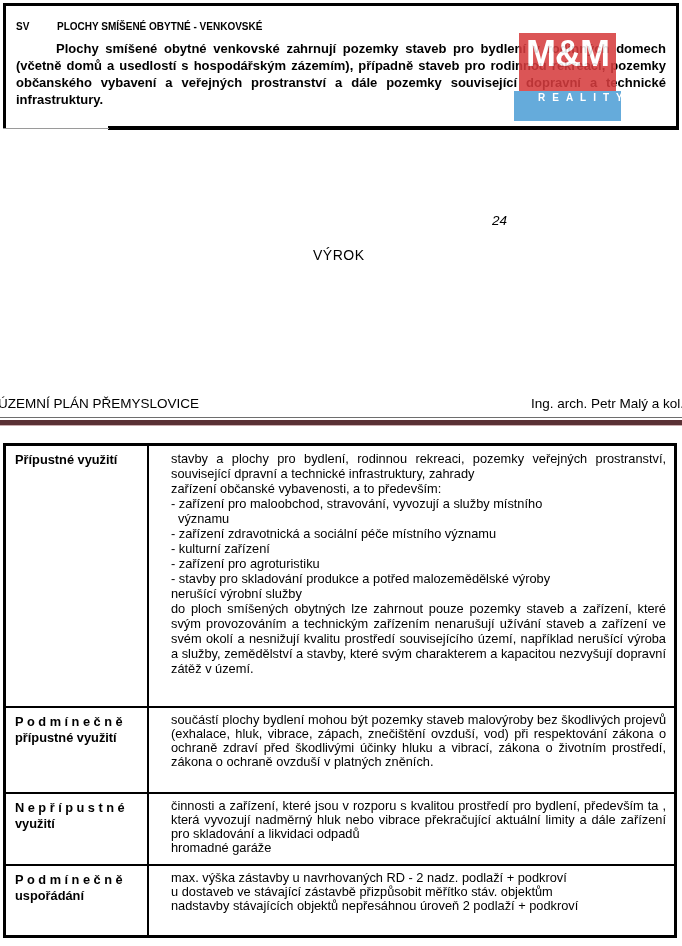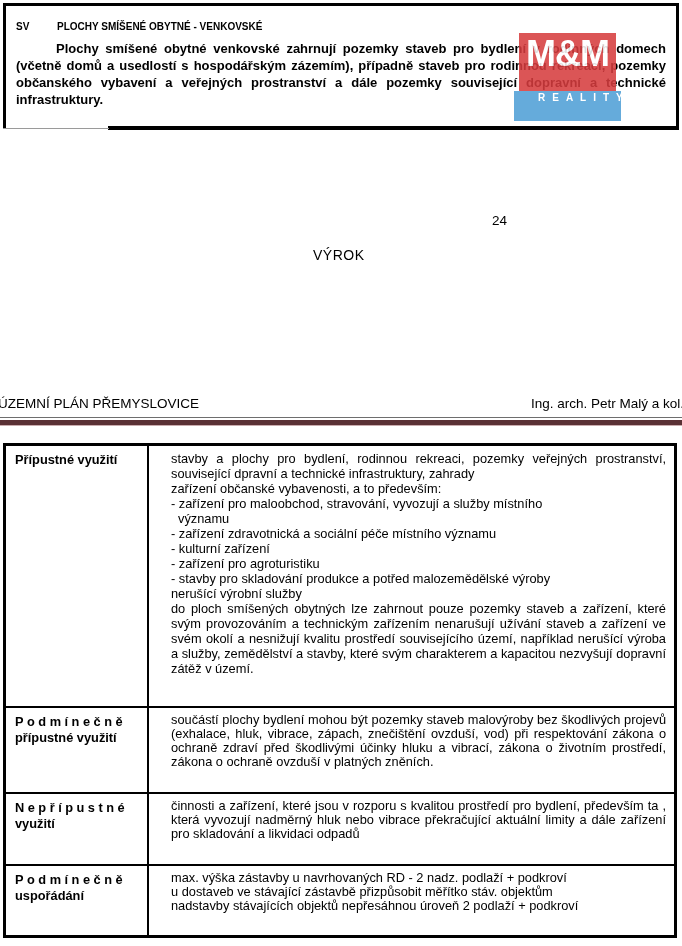--- a/index.html
+++ b/index.html
@@ -30,21 +30,21 @@
   .logo-red{
     margin:0 5px;height:58px;color:#fff;text-align:center;
     font-weight:bold;font-size:36px;line-height:42px;letter-spacing:-1px;
   }
   .logo-blue{
     height:30px;color:#fff;text-align:center;white-space:nowrap;overflow:hidden;
     font-weight:bold;font-size:10px;line-height:14px;letter-spacing:7px;padding-left:24px;
   }
 
   
-  .page-number{position:absolute;left:492px;top:213px;font-size:13.5px;}
+  .page-number{position:absolute;left:492px;top:213px;font-size:13.5px;font-style:italic;}
   .section-label{position:absolute;left:313px;top:247px;font-size:14px;letter-spacing:.5px;}
 
   
   .hdr-left{position:absolute;left:-2px;top:396px;font-size:13.5px;white-space:nowrap;}
   .hdr-right{position:absolute;right:-2px;top:396px;font-size:13.5px;white-space:nowrap;}
   .hdr-thin{position:absolute;left:0;top:417px;width:682px;height:1px;background:#6e6e6e;}
   .hdr-rule{position:absolute;left:0;top:420px;width:682px;height:6px;border-bottom:1px solid #caacae;}
 
   
   .ptable{position:absolute;left:3px;top:443px;width:674px;border:3px solid #000;background:#fff;}
@@ -119,20 +119,21 @@
         <div class="para justify">součástí plochy bydlení mohou být pozemky staveb malovýroby bez škodlivých projevů (exhalace, hluk, vibrace, zápach, znečištění ovzduší, vod) při respektování zákona o ochraně zdraví před škodlivými účinky hluku a vibrací, zákona o životním prostředí, zákona o ochraně ovzduší v platných zněních.</div>
       </div>
     </div>
     <div class="trow row-2">
       <div class="cell-label">
         <div class="spaced">Nepřípustné</div>
         <div>využití</div>
       </div>
       <div class="cell-content">
         <div class="para justify">činnosti a zařízení, které jsou v rozporu s kvalitou prostředí pro bydlení, především ta , která vyvozují nadměrný hluk nebo vibrace překračující aktuální limity a dále zařízení pro skladování a likvidaci odpadů</div>
+        <div class="para">hromadné garáže</div>
       </div>
     </div>
     <div class="trow row-3">
       <div class="cell-label">
         <div class="spaced">Podmínečně</div>
         <div>uspořádání</div>
       </div>
       <div class="cell-content">
         <div class="para">max. výška zástavby u navrhovaných RD - 2 nadz. podlaží + podkroví</div>
         <div class="para">u dostaveb ve stávající zástavbě přizpůsobit měřítko stáv. objektům</div>

